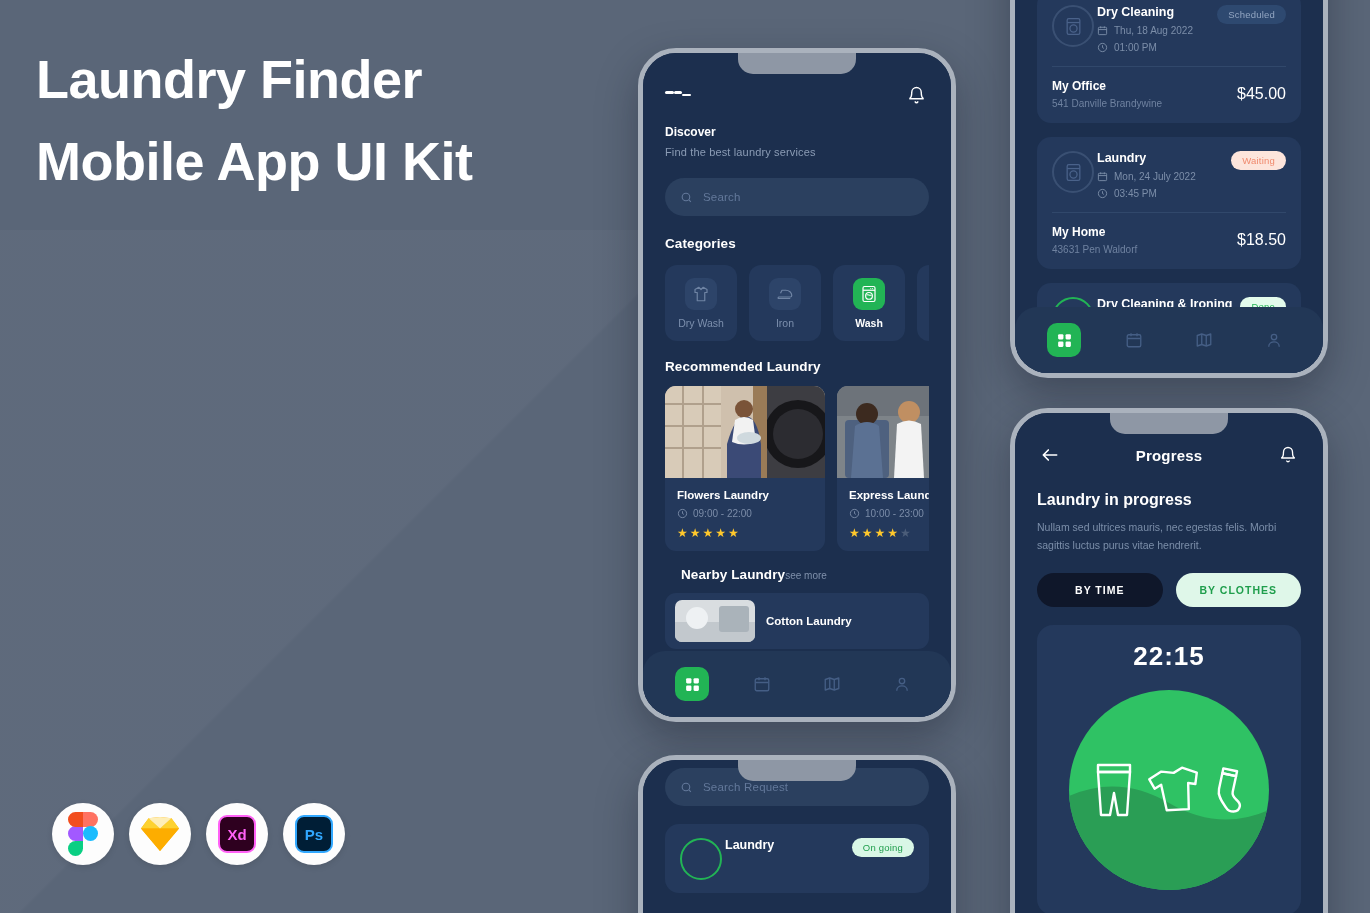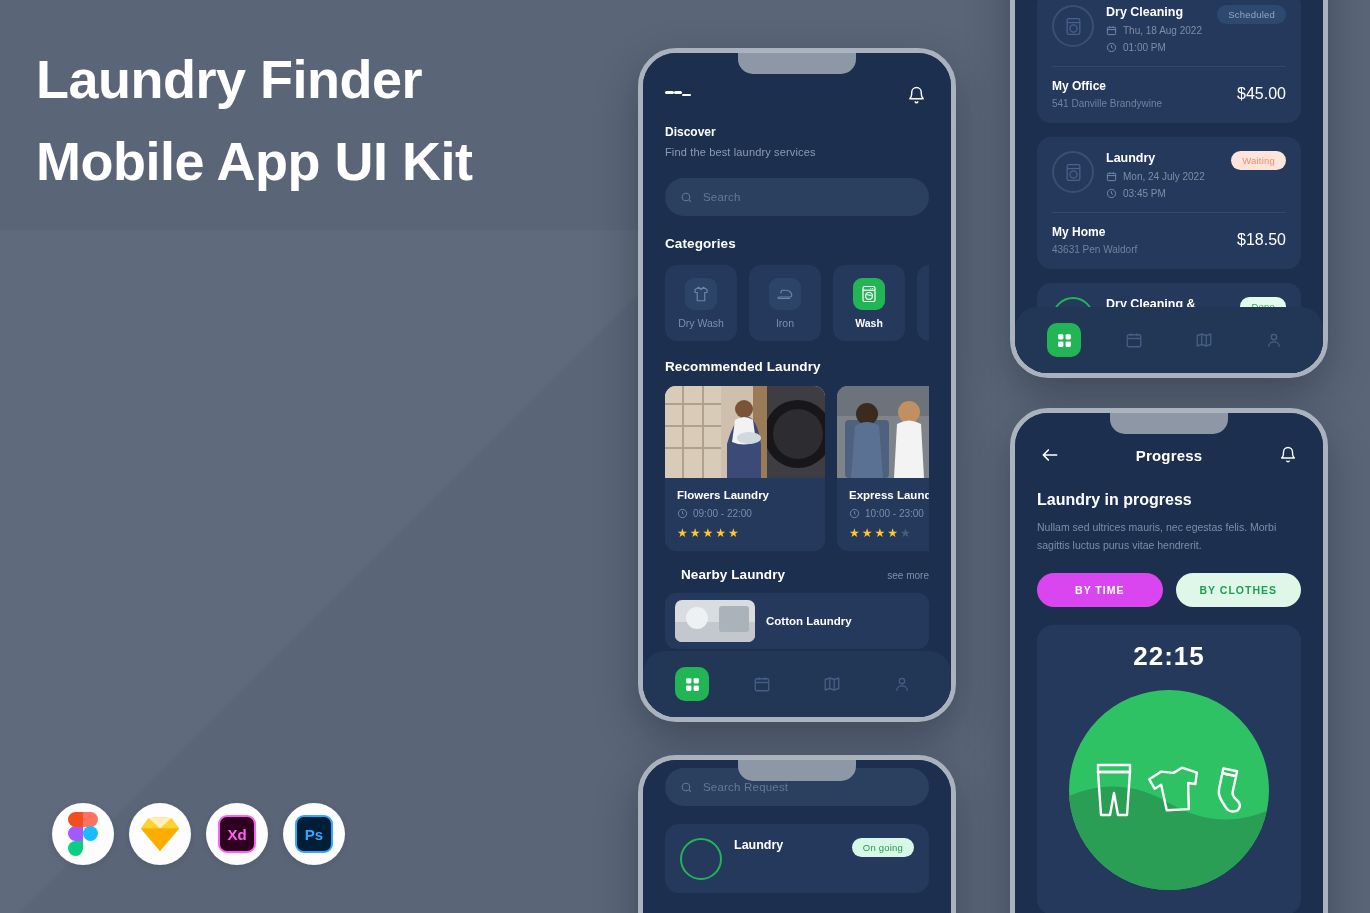--- a/index.html
+++ b/index.html
@@ -218,21 +218,21 @@
     font-size: 10px;
   }
   .stars { margin: 7px 12px 0; display: flex; gap: 1px; font-size: 12px; letter-spacing: 1px; }
   .star-on { color: #ffc82c; }
   .star-off { color: #4b5d79; }
 
   .rowhead {
     margin-top: 16px;
     display: flex;
     align-items: baseline;
-    justify-content: space-between;
+    justify-content: flex-start;
     padding-left: 16px;
   }
   .seemore { color: #7f90ab; font-size: 10px; }
 
   .nearby-item {
     margin-top: 11px;
     background: #24395c;
     border-radius: 11px;
     height: 56px;
     display: flex;
@@ -269,21 +269,21 @@
   }
   .navitem.active { background: #22b455; }
 
   
   .ordercard {
     background: #24395c;
     border-radius: 14px;
     margin-bottom: 14px;
     padding: 14px 15px 0;
   }
-  .ordercard .top { display: flex; align-items: flex-start; gap: 12px; padding-bottom: 13px; }
+  .ordercard .top { display: flex; align-items: flex-start; gap: 3px; padding-bottom: 13px; }
   .ring {
     flex: 0 0 auto;
     width: 42px; height: 42px;
     border-radius: 50%;
     border: 2.5px solid #3a5073;
     display: flex; align-items: center; justify-content: center;
   }
   .ring.done { border-color: #22b455; }
   .ordercard .info { flex: 1 1 auto; min-width: 0; }
   .ordercard .ttl { color: #fff; font-size: 12.5px; font-weight: bold; }
@@ -316,21 +316,21 @@
   .segrow { display: flex; gap: 13px; margin-top: 18px; }
   .seg {
     flex: 1 1 0;
     height: 34px;
     border-radius: 17px;
     display: flex; align-items: center; justify-content: center;
     font-size: 10.5px;
     font-weight: bold;
     letter-spacing: 1px;
   }
-  .seg.primary { background: #d946ef; color: #fff; }
+  .seg.primary { background: #0f172a; color: #fff; }
   .seg.ghost { background: #dff7e9; color: #1f9e4c; }
   .timerpanel {
     margin-top: 18px;
     background: #24395c;
     border-radius: 16px;
     padding: 16px 0 0;
     text-align: center;
     height: 290px;
     overflow: hidden;
   }

